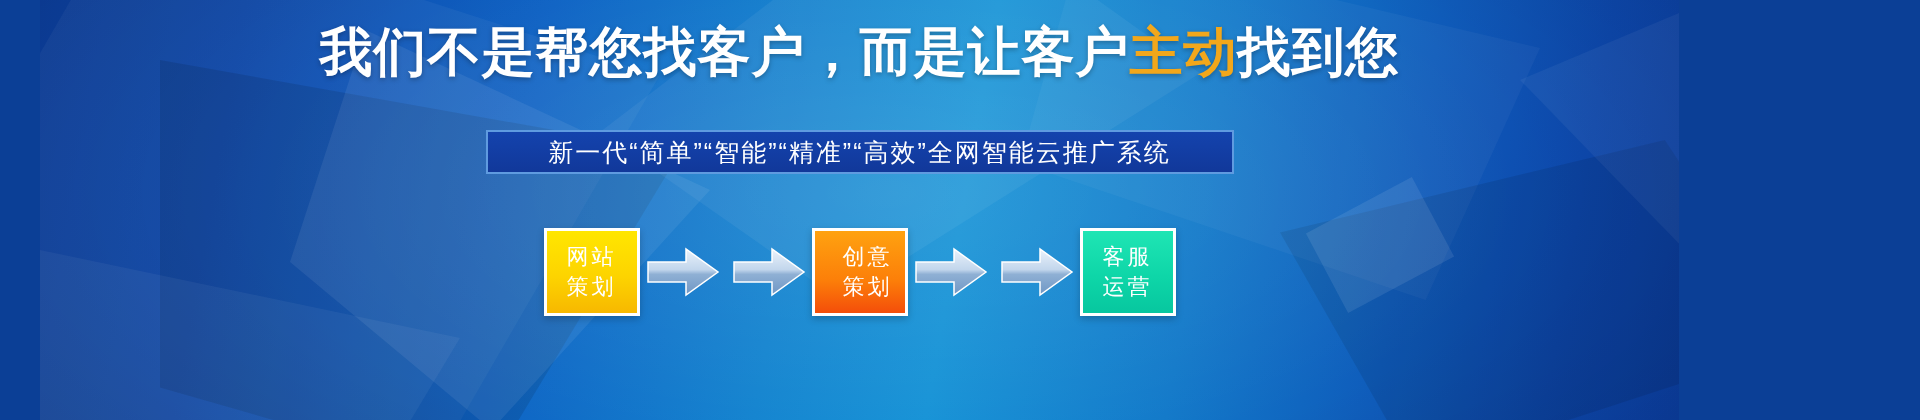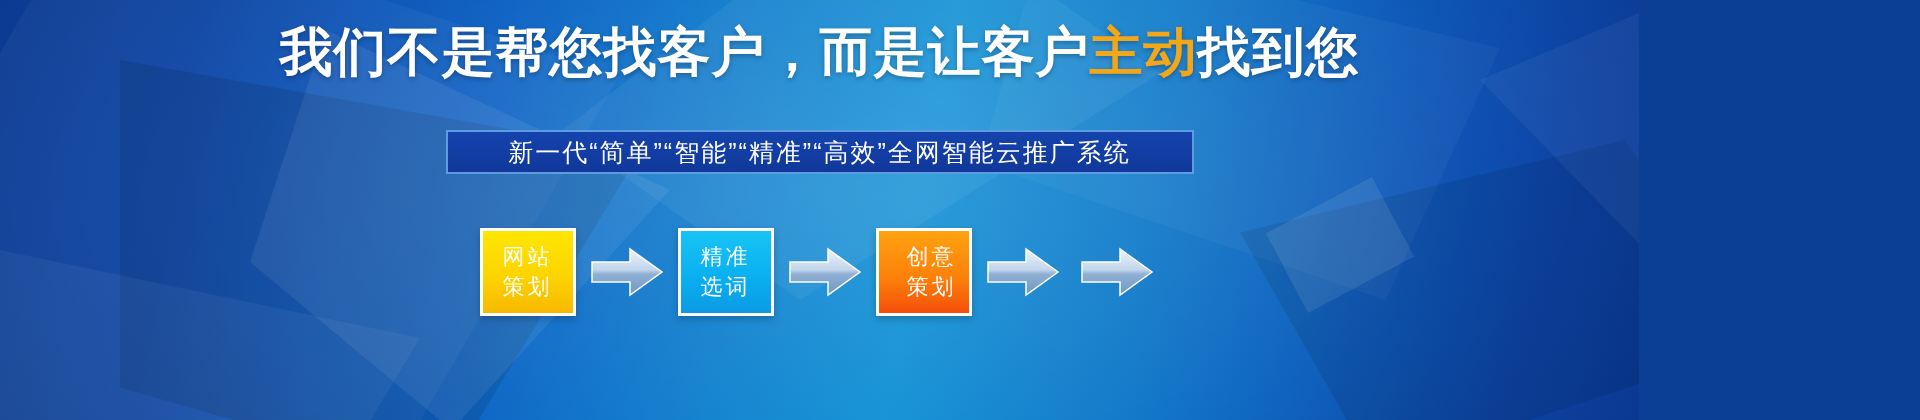--- a/index.html
+++ b/index.html
@@ -18,20 +18,21 @@
     background: linear-gradient(100deg,
         #0c3f9e 0%,
         #0d48aa 12%,
         #0f63c4 30%,
         #1283cf 46%,
         #1592d6 56%,
         #1279c9 70%,
         #0f5cbb 82%,
         #0d47ab 92%,
         #0b3d9e 100%);
+    margin-left: 40px;
   }
 
   
   .facet {
     position: absolute;
     pointer-events: none;
   }
   .f1 {
     left: -60px; top: -40px;
     width: 560px; height: 520px;
@@ -145,21 +146,21 @@
   }
 
   
   .flow {
     position: absolute;
     top: 228px;
     left: 50%;
     transform: translateX(-50%);
     display: flex;
     align-items: center;
-    gap: 8px;
+    gap: 0px;
   }
   .step {
     width: 96px;
     height: 88px;
     box-sizing: border-box;
     border: 3px solid #ffffff;
     display: flex;
     flex-direction: column;
     align-items: center;
     justify-content: center;
@@ -232,24 +233,20 @@
             <stop offset="0%" stop-color="#eaf2fb"></stop>
             <stop offset="45%" stop-color="#c2d6ec"></stop>
             <stop offset="55%" stop-color="#8fb0d4"></stop>
             <stop offset="100%" stop-color="#6e96c4"></stop>
           </linearGradient>
         </defs>
         <polygon points="2,16 40,16 40,3 72,26 40,49 40,36 2,36" fill="url(#ag1)" stroke="#ffffff" stroke-width="1.5"></polygon>
       </svg>
     </div>
 
-    <div class="step c-cyan">
-      <span class="ln">精准</span>
-      <span class="ln">选词</span>
-    </div>
 
     <div class="arrow">
       <svg width="74" height="52" viewBox="0 0 74 52">
         <polygon points="2,16 40,16 40,3 72,26 40,49 40,36 2,36" fill="url(#ag1)" stroke="#ffffff" stroke-width="1.5"></polygon>
       </svg>
     </div>
 
     <div class="step c-orange">
       <span class="ln">创意</span>
       <span class="ln">策划</span>
@@ -261,15 +258,19 @@
       </svg>
     </div>
 
 
     <div class="arrow">
       <svg width="74" height="52" viewBox="0 0 74 52">
         <polygon points="2,16 40,16 40,3 72,26 40,49 40,36 2,36" fill="url(#ag1)" stroke="#ffffff" stroke-width="1.5"></polygon>
       </svg>
     </div>
 
+    <div class="step c-teal">
+      <span class="ln">客服</span>
+      <span class="ln">运营</span>
+    </div>
 
   </div>
 </div>
 
 </body></html>

